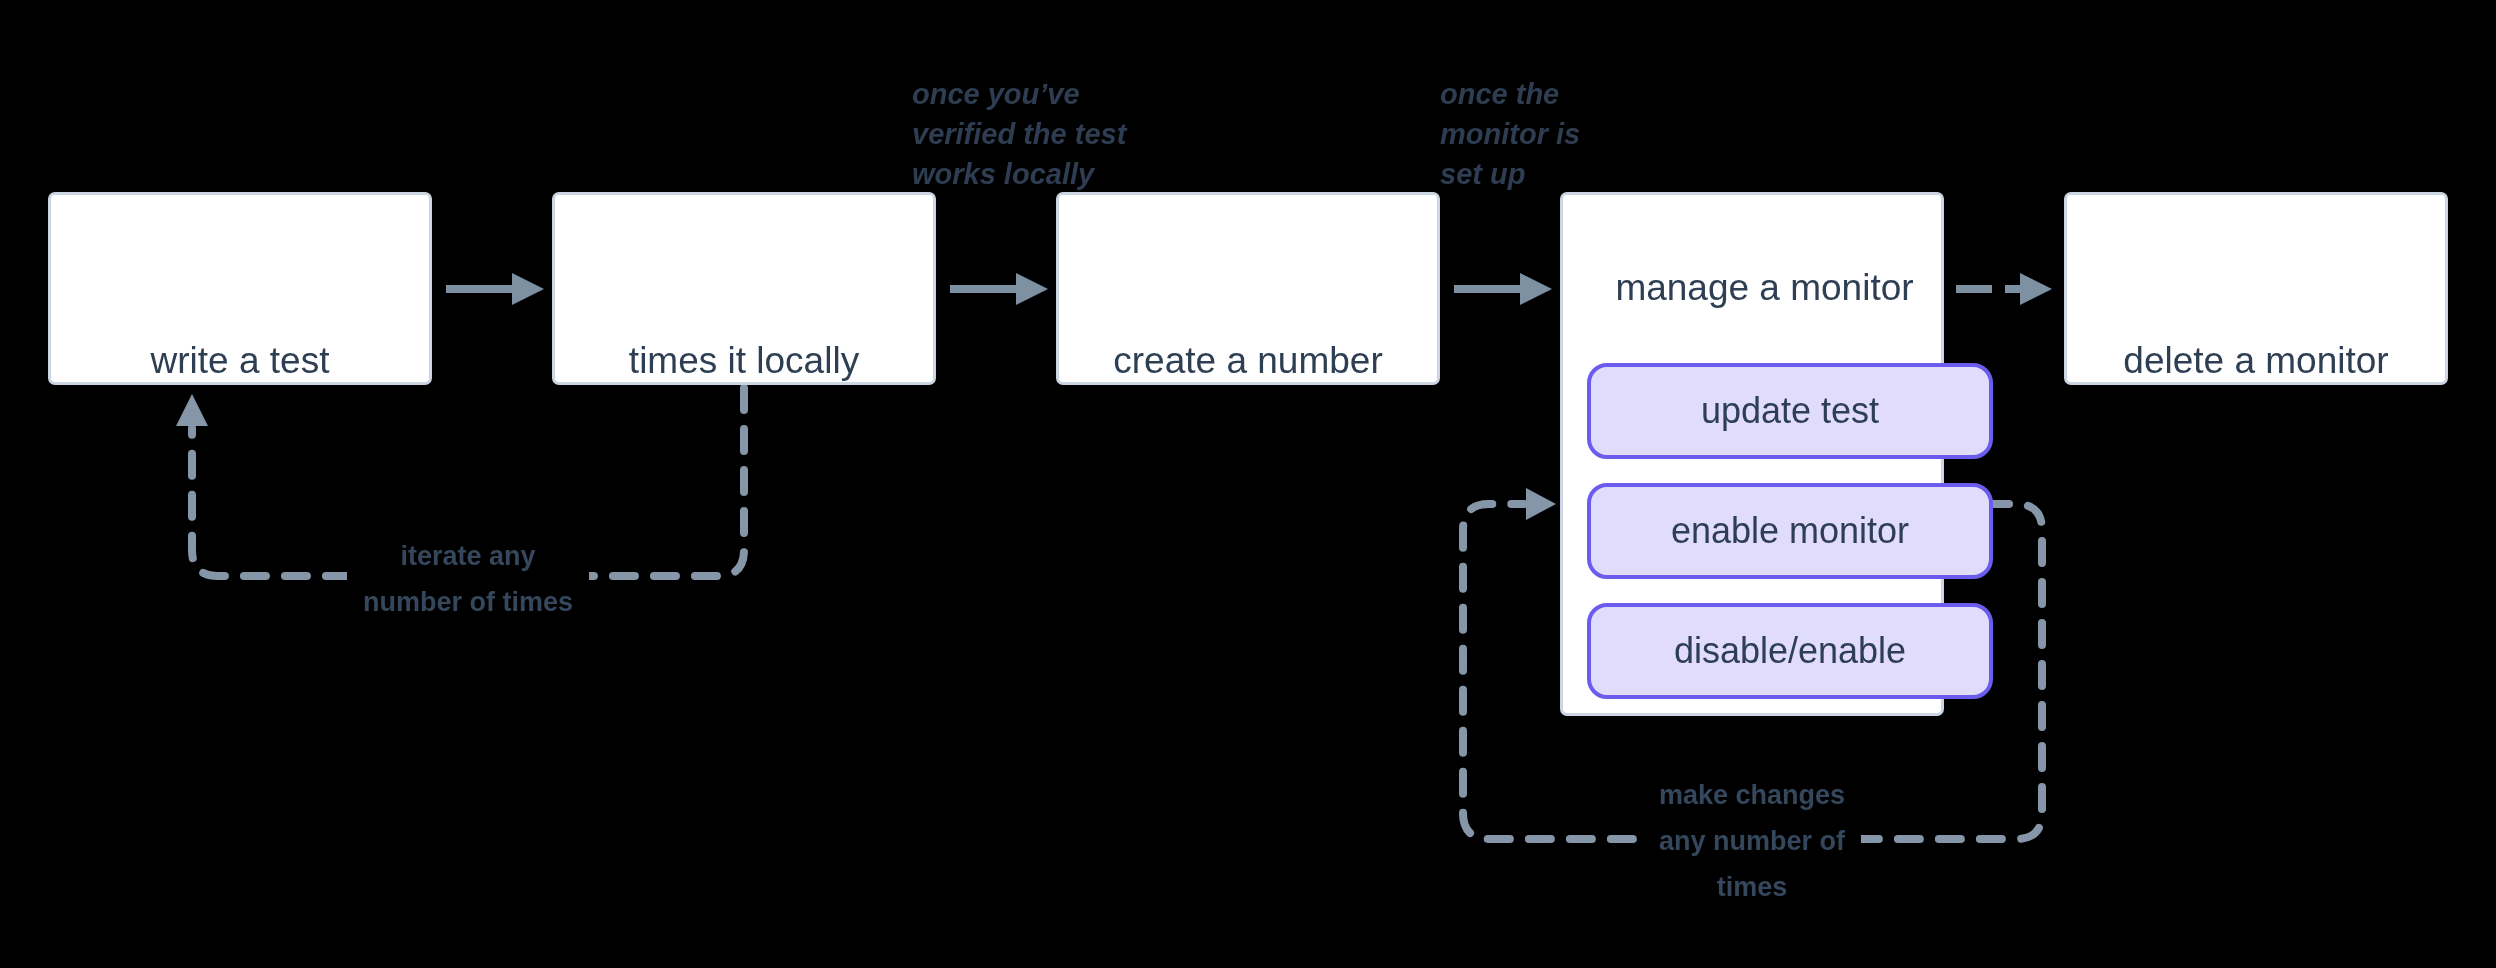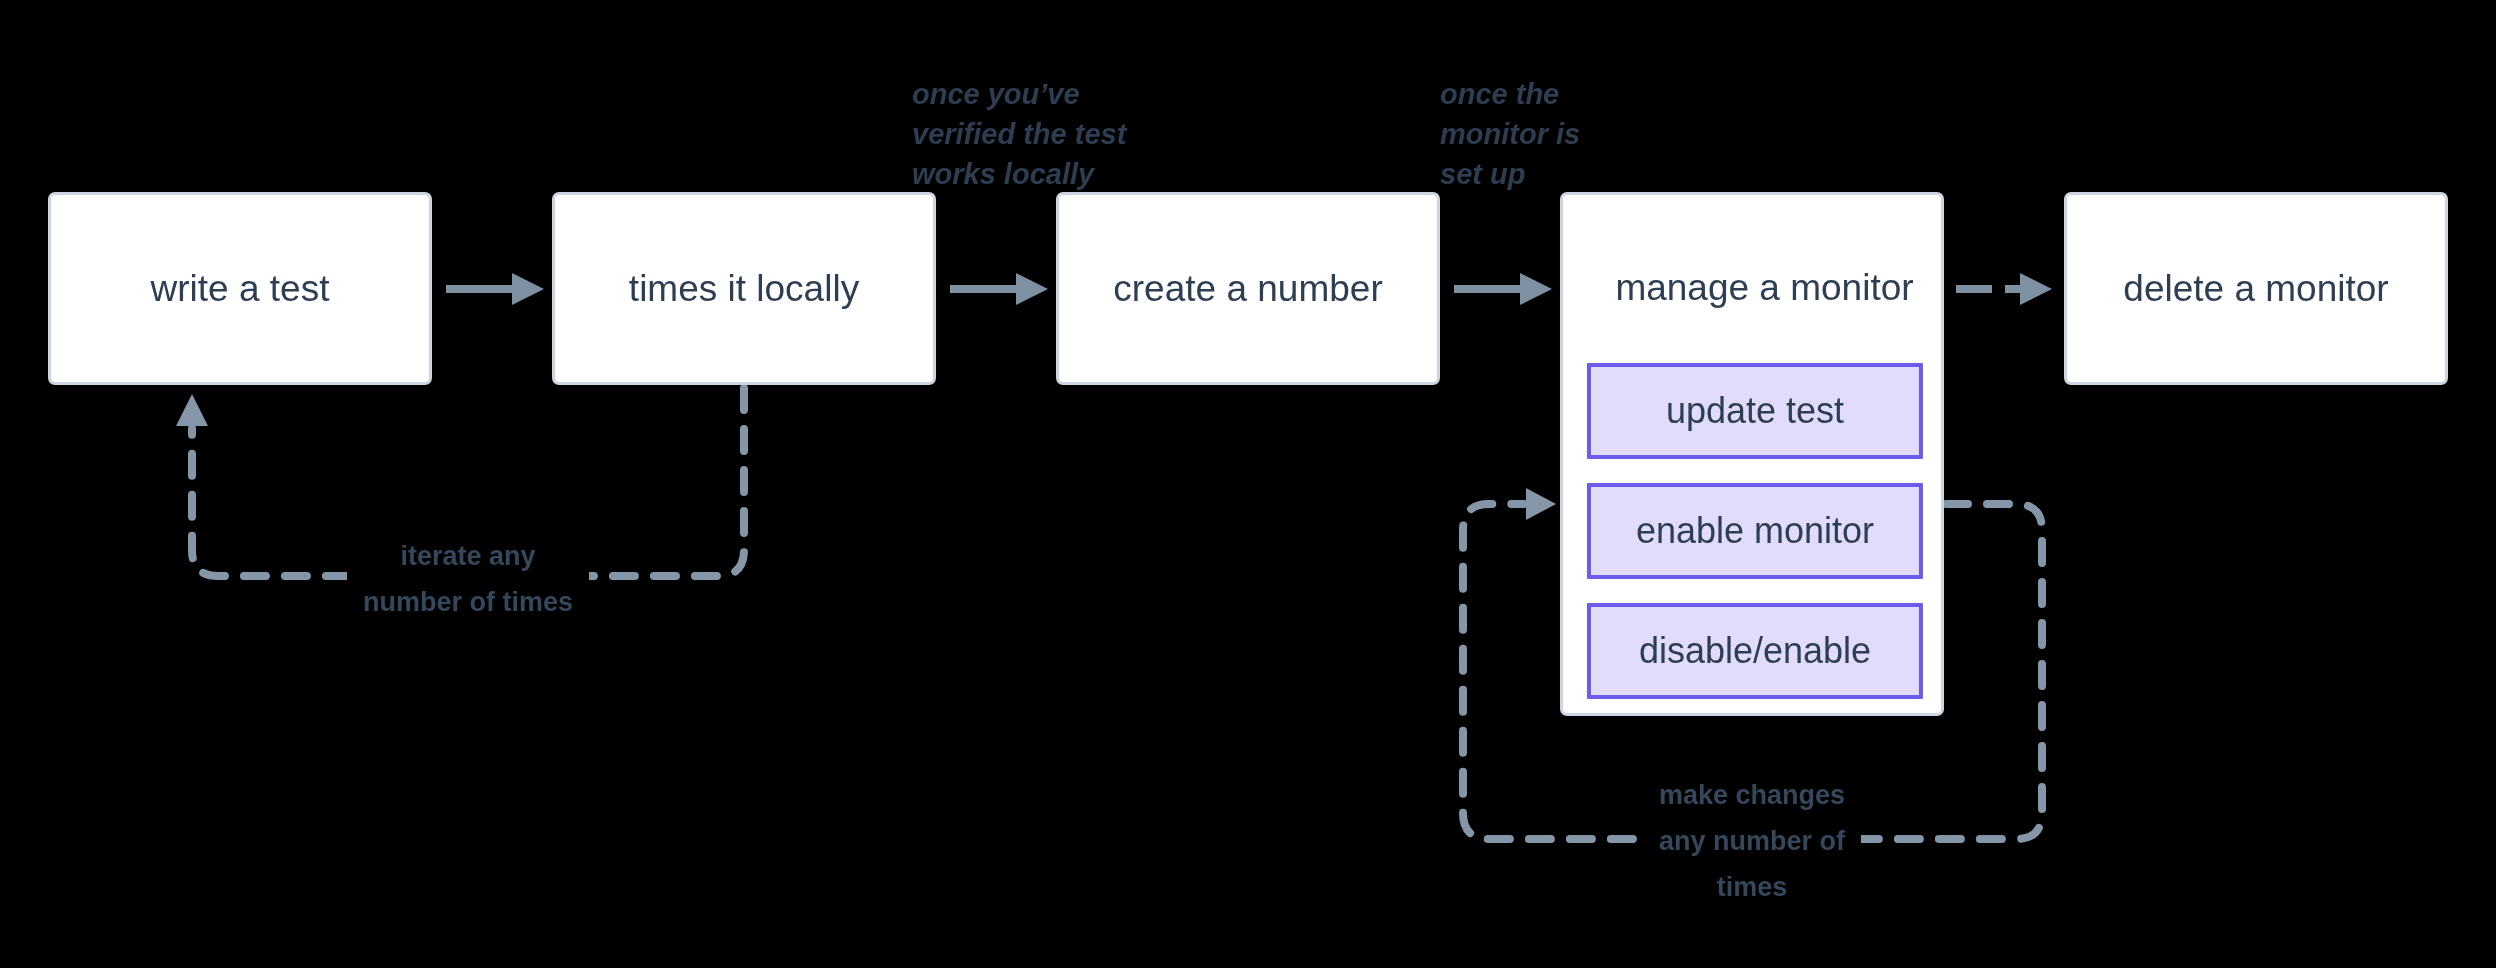--- a/index.html
+++ b/index.html
@@ -35,38 +35,38 @@
     display: flex;
     align-items: center;
     justify-content: center;
   }
   .node-label {
     color: var(--node-text);
     font-size: 37px;
     font-weight: 500;
     white-space: nowrap;
   }
-  .node.simple { top: 192px; width: 384px; height: 193px; }
+  .node.simple { top: 192px; width: 384px; height: 193px; align-items: flex-end; }
 
   .node.container { top: 192px; width: 384px; height: 524px; display: block; padding-left: 25px; }
   .container-header {
     height: 168px;
     padding-top: 18px;
     display: flex;
     align-items: center;
     justify-content: center;
   }
   .subnode {
     position: absolute;
     left: 24px;
-    width: 336px;
+    width: 406px;
     height: 96px;
     background: var(--subnode-fill);
     border: 4px solid var(--subnode-border);
-    border-radius: 1px;
+    border-radius: 20px;
     display: flex;
     align-items: center;
     justify-content: center;
   }
   .subnode-label {
     color: var(--node-text);
     font-size: 36px;
     font-weight: 500;
     white-space: nowrap;
   }

